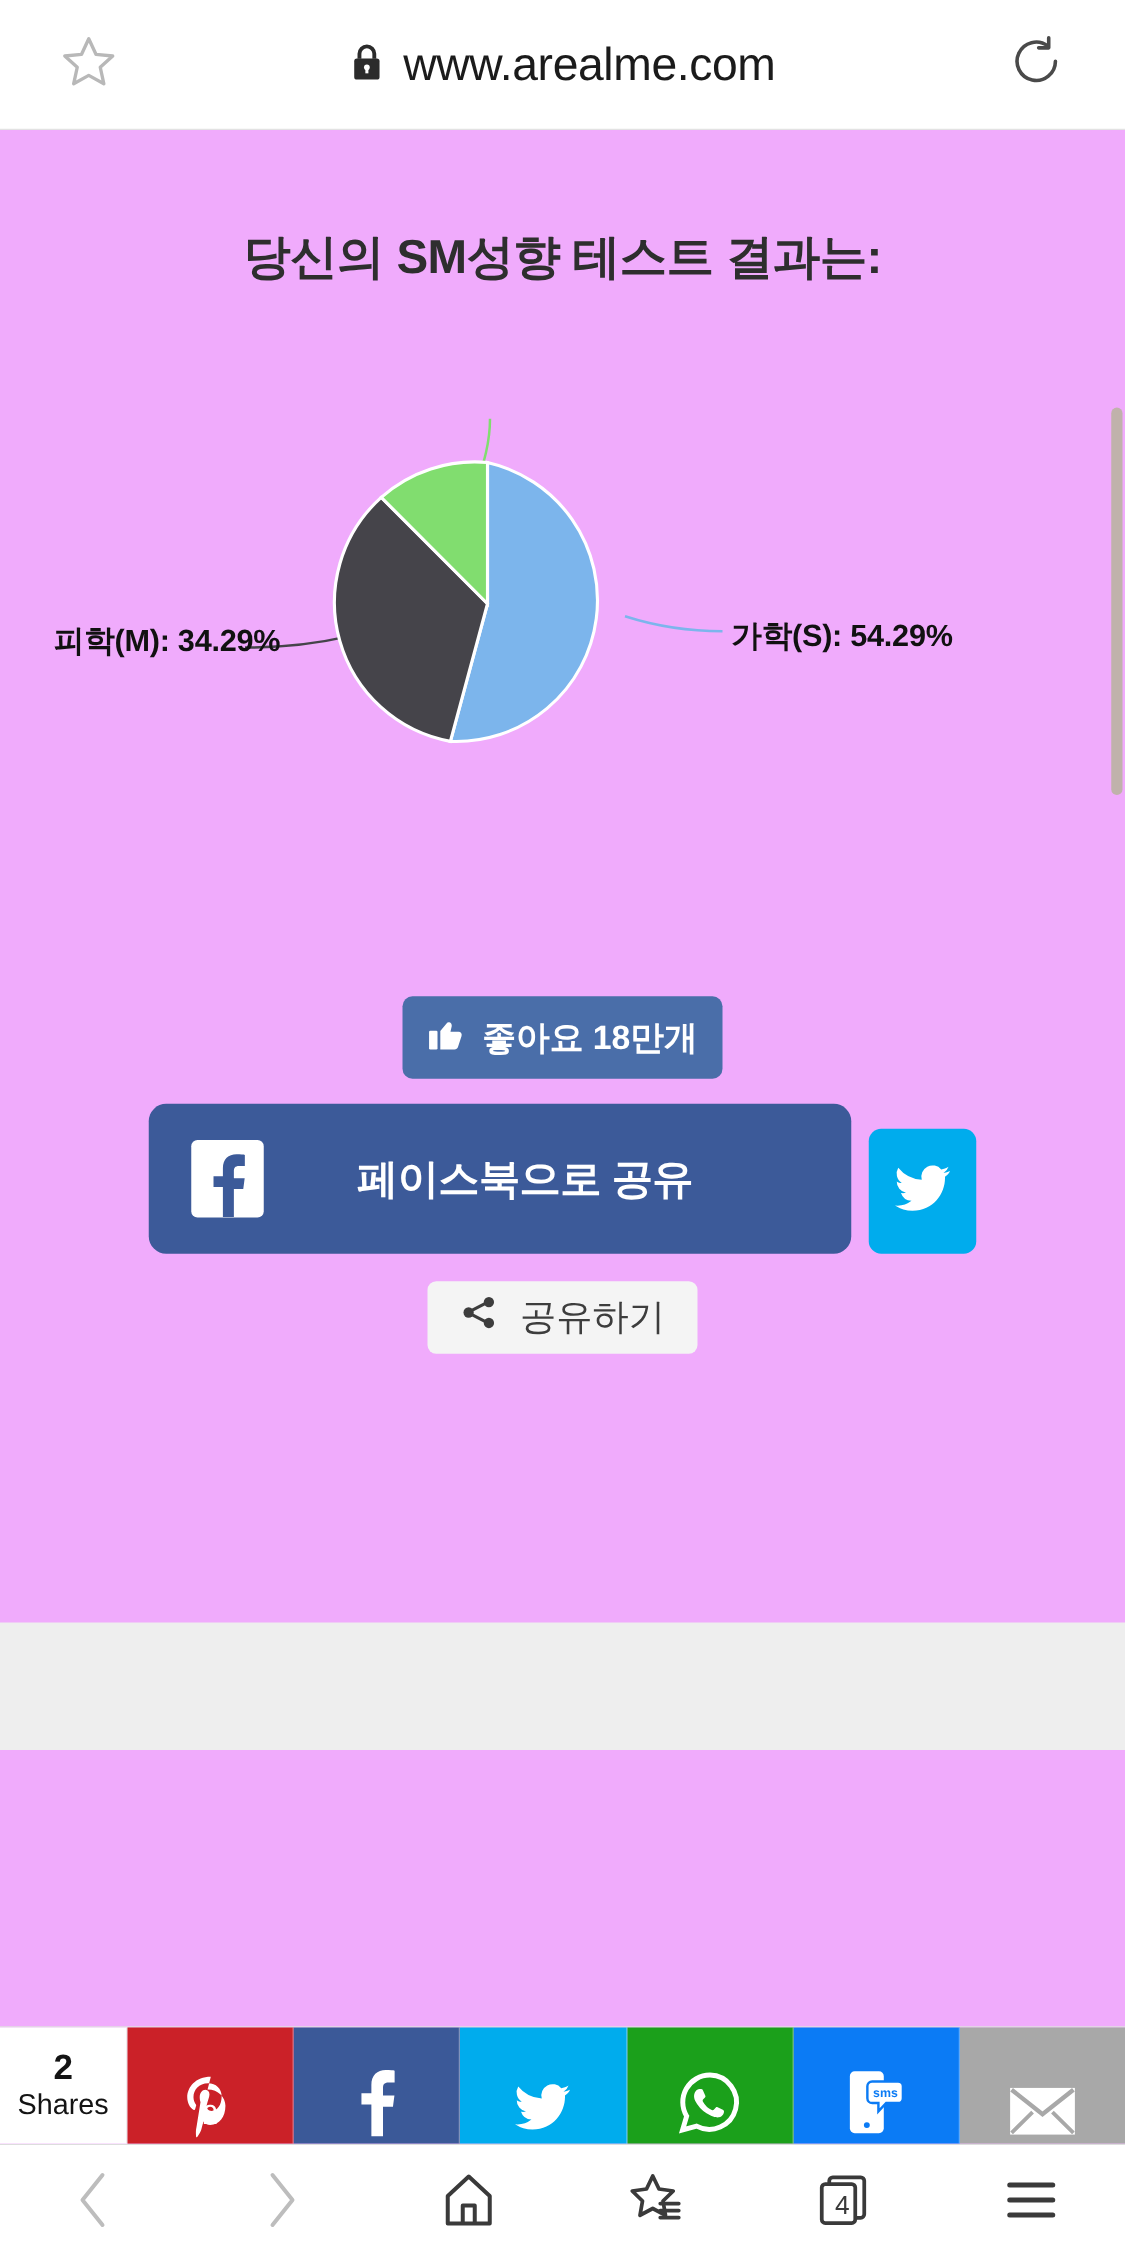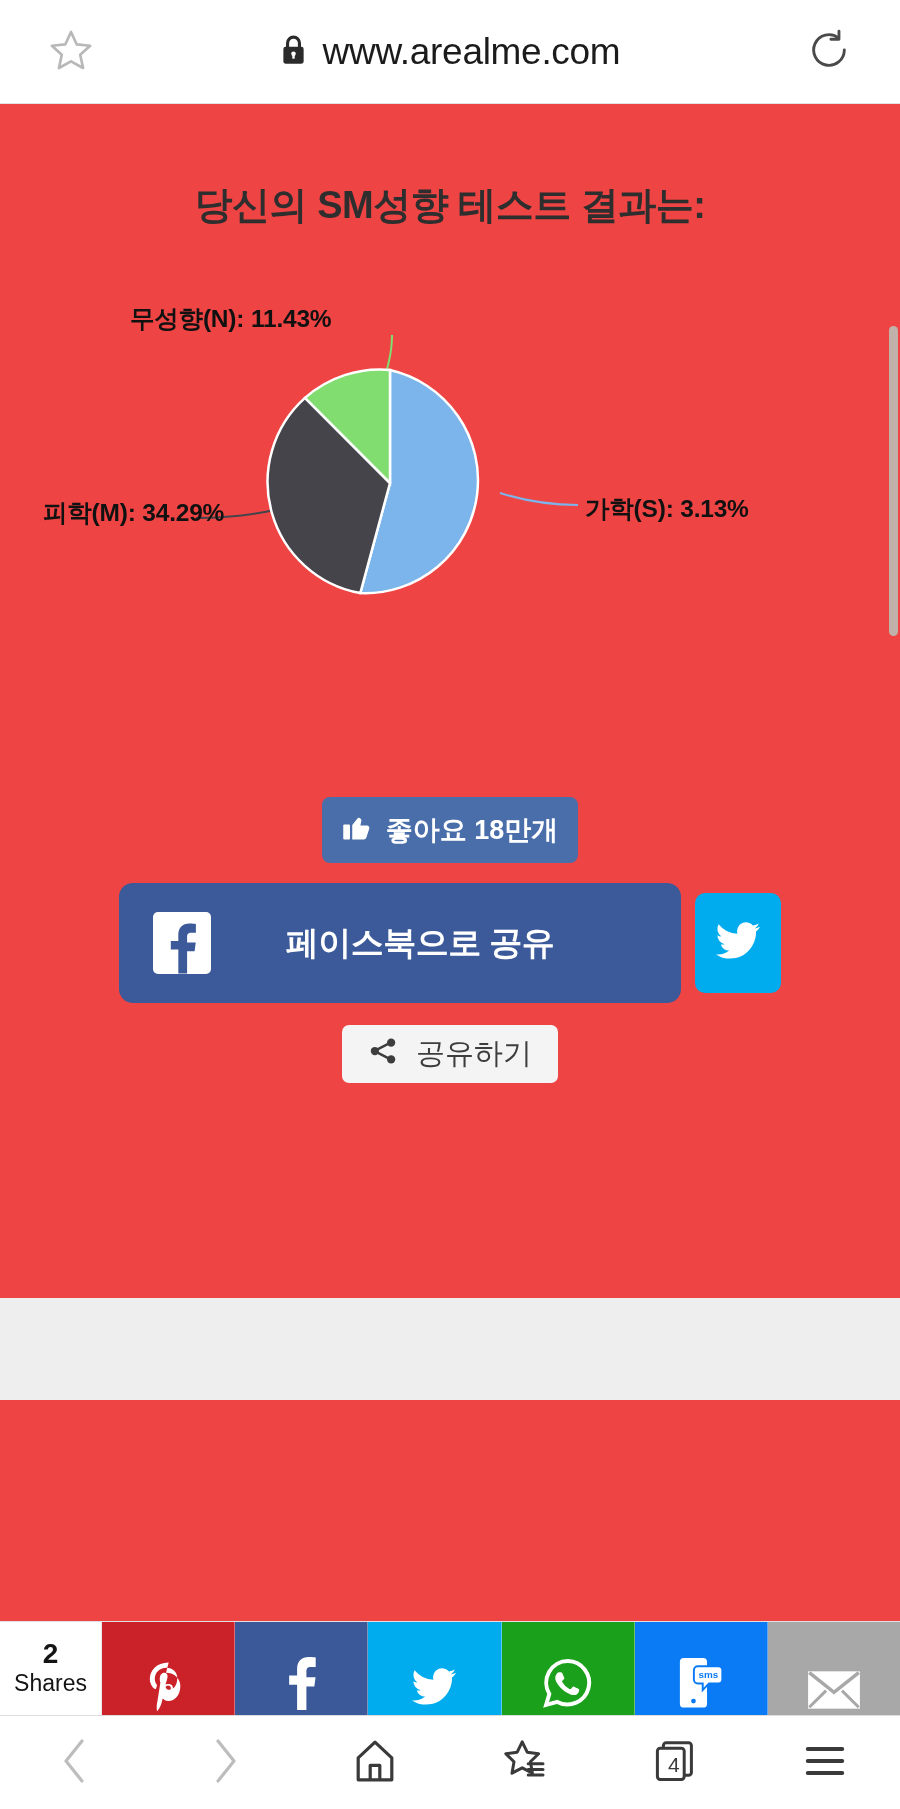--- a/index.html
+++ b/index.html
@@ -41,21 +41,21 @@
     letter-spacing: -0.3px;
     font-family: "Liberation Sans", sans-serif;
   }
   .topbar .reload-btn { width: 70px; display: flex; justify-content: center; align-items: center; }
 
   
   .content {
     flex: 1;
     position: relative;
     overflow: hidden;
-    background: #ef4444;
+    background: #f0abfc;
   }
 
   .result-title {
     margin-top: 76px;
     text-align: center;
     font-size: 38px;
     font-weight: bold;
     color: #2e2e2e;
     letter-spacing: -0.5px;
   }
@@ -90,21 +90,21 @@
     color: #ffffff;
     font-size: 27px;
     font-weight: bold;
   }
 
   
   .share-row {
     margin-top: 20px;
     display: flex;
     justify-content: center;
-    align-items: center;
+    align-items: flex-end;
     gap: 14px;
   }
   .fb-share {
     width: 562px; height: 120px;
     background: #3c5a99;
     border-radius: 14px;
     display: flex; align-items: center;
     position: relative;
   }
   .fb-share .fb-mark {
@@ -280,23 +280,22 @@
         <path d="M196 225 C 260 225, 300 212, 338 196" stroke="#45444a" stroke-width="2" fill="none"></path>
         <path d="M578 212 C 548 212, 525 208, 500 200" stroke="#7cb5ec" stroke-width="2" fill="none"></path>
 
         <path d="M390 190 L 390 77 A 113 113 0 0 1 360.3 300.1 Z" fill="#7cb5ec" stroke="#ffffff" stroke-width="2.5"></path>
 
         <path d="M390 190 L 360.3 300.1 A 113 113 0 0 1 305.0 104.9 Z" fill="#45444a" stroke="#ffffff" stroke-width="2.5"></path>
 
         <path d="M390 190 L 305.0 104.9 A 113 113 0 0 1 390 77 Z" fill="#81dd6f" stroke="#ffffff" stroke-width="2.5"></path>
       </svg>
 
-      <div class="pie-label lbl-n">무성향(N): 11.43%</div>
       <div class="pie-label lbl-m">피학(M): 34.29%</div>
-      <div class="pie-label lbl-s">가학(S): 3.13%</div>
+      <div class="pie-label lbl-s">가학(S): 54.29%</div>
     </div>
 
     <div class="like-row">
       <div class="like-pill">
         <span>
           <svg width="30" height="30" viewBox="0 0 24 24" fill="#ffffff">
             <rect x="1" y="10" width="5.4" height="12" rx="0.8"></rect>
             <path d="M8.2 22h9.1c1 0 1.9-.6 2.2-1.6l2.3-7c.4-1.3-.5-2.6-1.9-2.6h-5.2l.8-3.6c.2-1.1-.4-2.2-1.5-2.5-.7-.2-1.4.1-1.8.7L8.2 10.3z"></path>
           </svg>
         </span>

